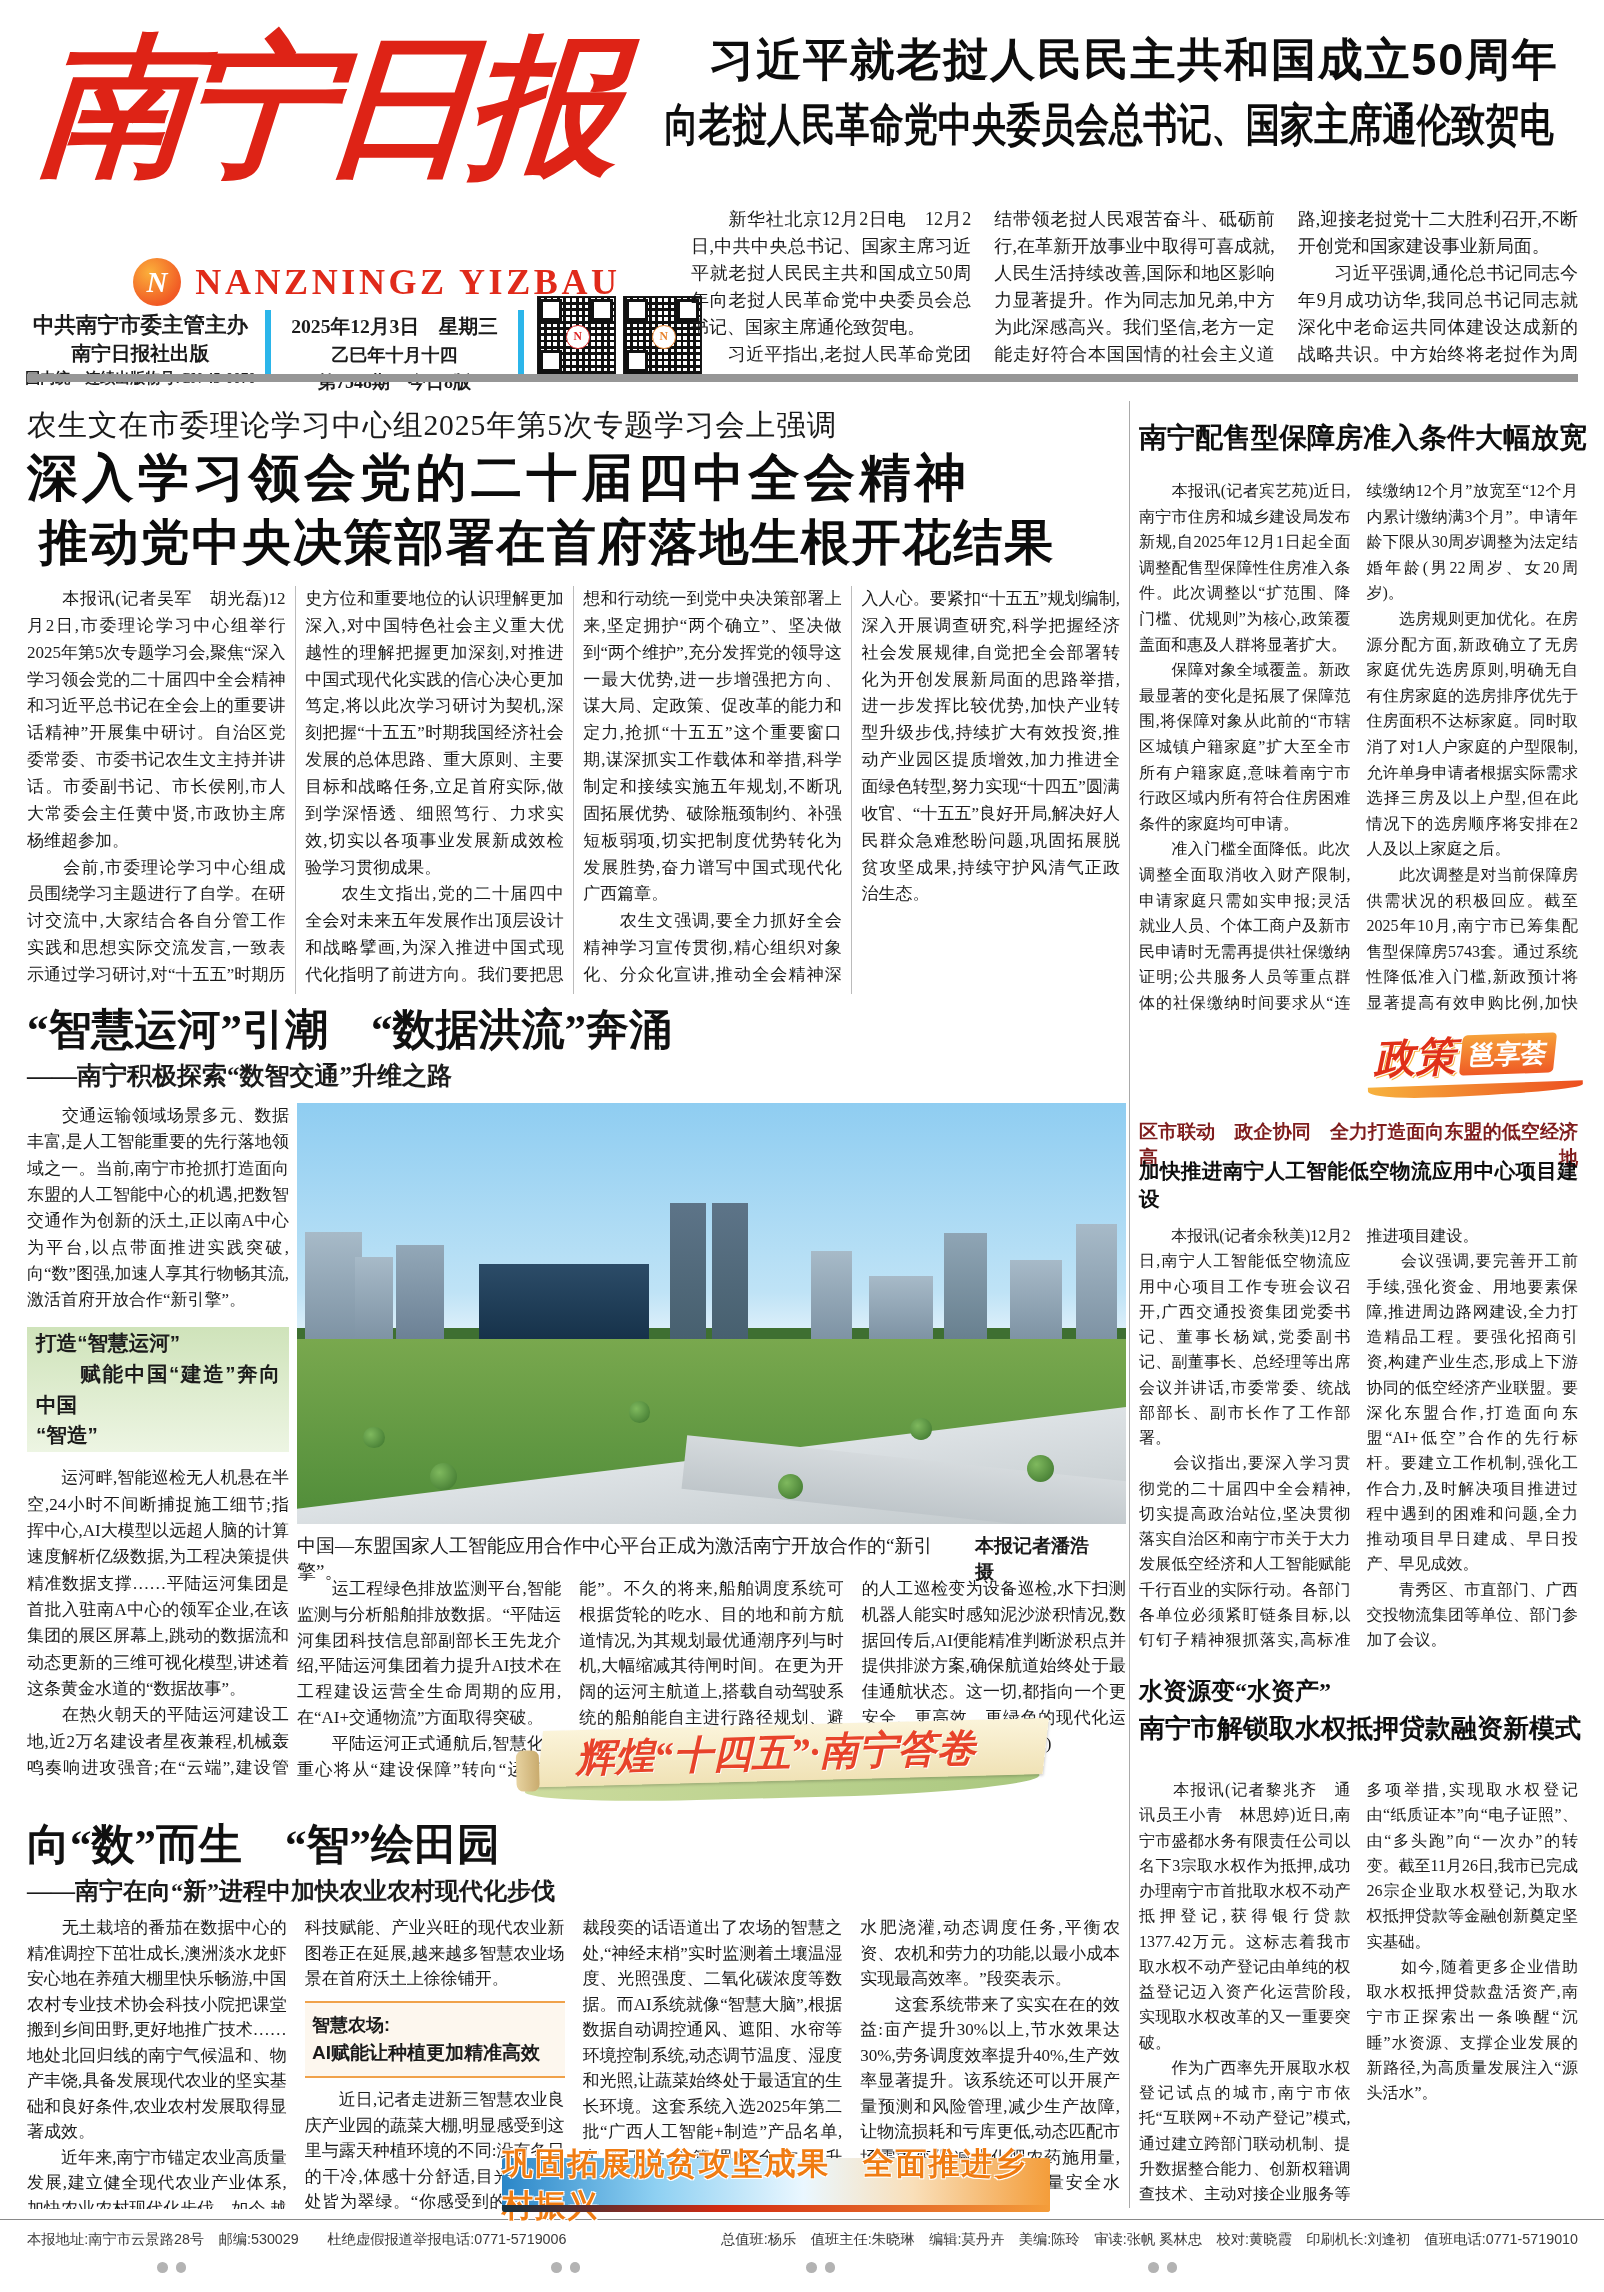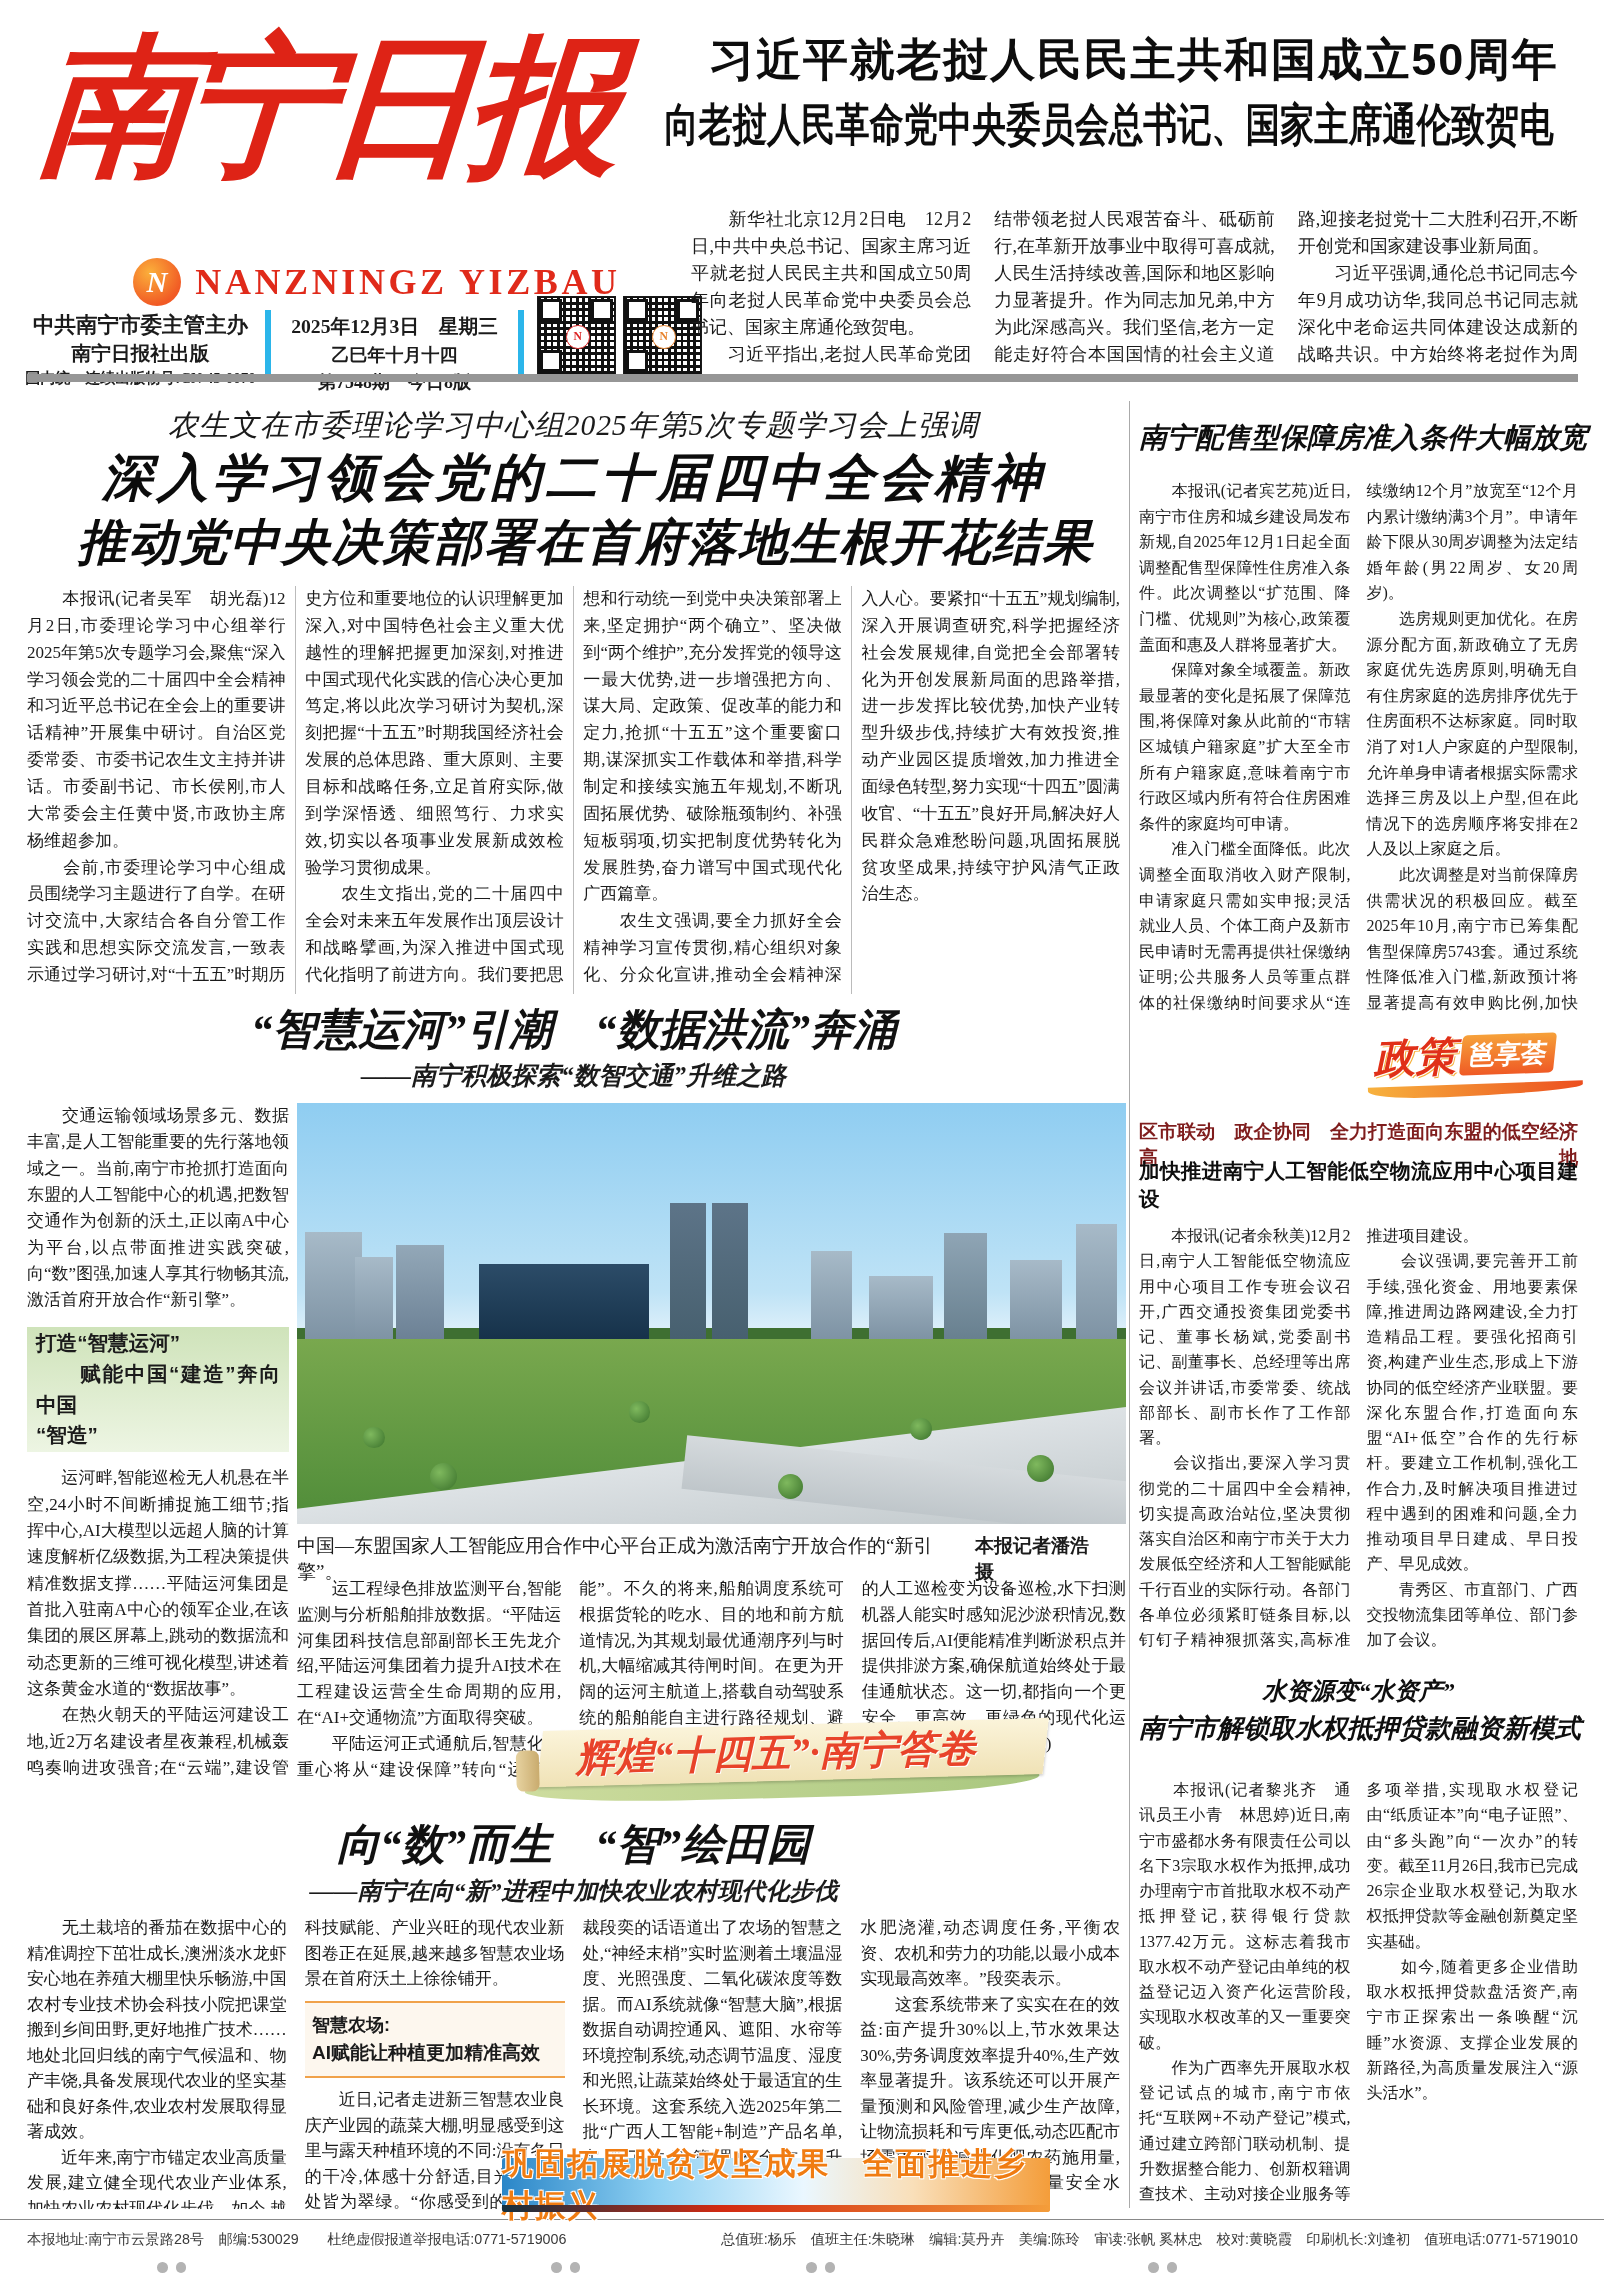--- a/index.html
+++ b/index.html
@@ -1,19 +1,19 @@
 <!DOCTYPE html>
 <html style="font-size:14.3px"><head>
 <meta charset="utf-8">
 <style>
   html,body{margin:0;padding:0;background:#e8e8e8;}
   .sheet{position:relative;width:1605px;height:2293px;background:#fff;overflow:hidden;
          font-family:"Liberation Serif","DejaVu Serif",serif;color:#1b1b1b;}
   .abs{position:absolute;}
-  .ctr{text-align:center;font-style:italic;}
+  .ctr{}
   .pw{white-space:pre-wrap;margin:0;}
   .cols{column-fill:auto;overflow:hidden;text-align:justify;}
   .sans{font-family:"Liberation Sans","DejaVu Sans",sans-serif;}
 
   
   .masthead-title{left:39px;top:12.5px;font-style:italic;font-weight:900;font-size:152px;
     line-height:1.25;color:#de2316;letter-spacing:-9px;transform:skewX(-4deg);}
   .brand-row{left:133px;top:258px;display:flex;align-items:center;gap:14.3px;}
   .brand-logo{width:48px;height:48px;border-radius:50%;
     background:radial-gradient(circle at 35% 30%,#fbb03b,#f15a24 72%);

